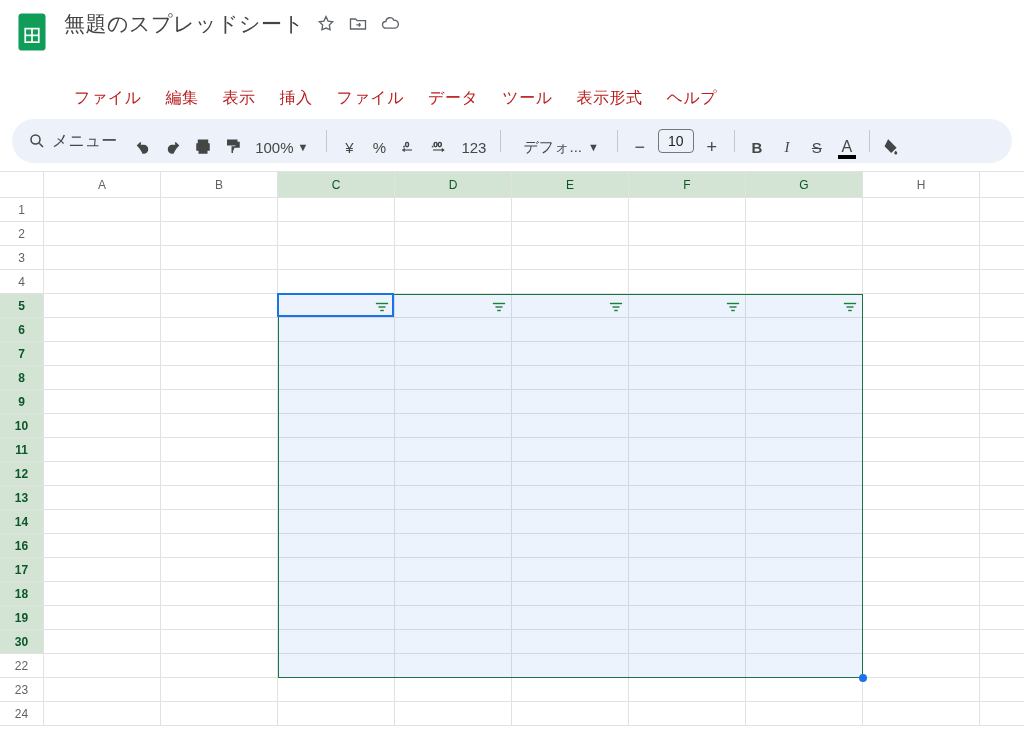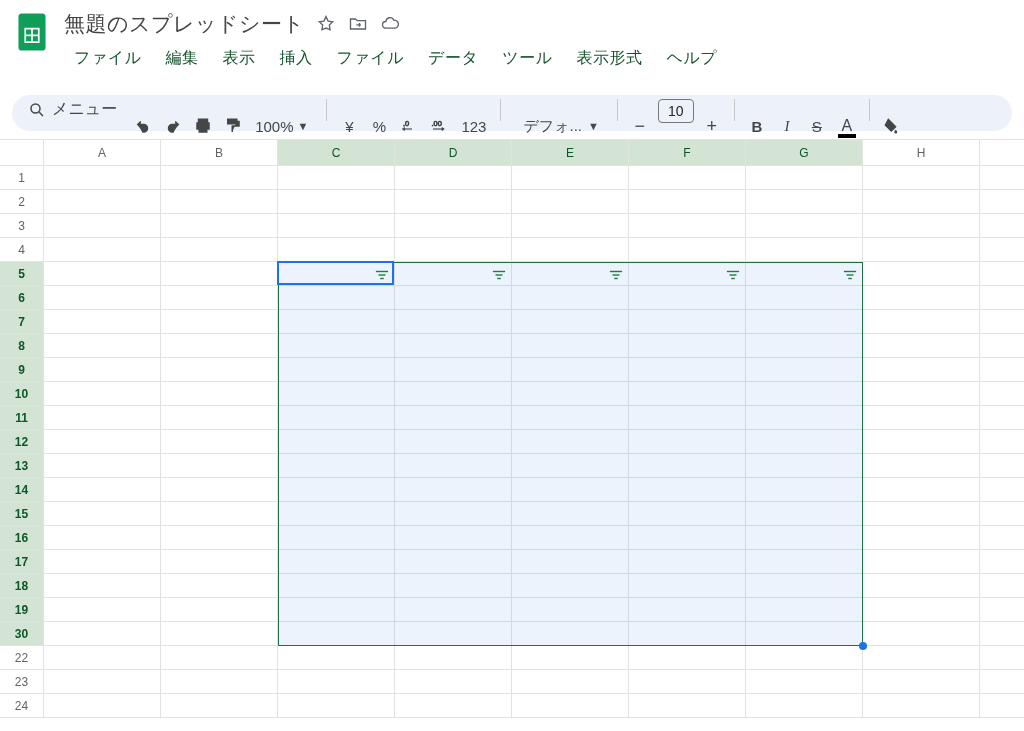--- a/index.html
+++ b/index.html
@@ -10,21 +10,21 @@
     height: 731px;
     overflow: hidden;
     font-size: 14px;
     color: #202124;
   }
 
   
   .header {
     display: flex;
     align-items: flex-start;
-    padding: 8px 12px 16px 12px;
+    padding: 8px 12px 0 12px;
     gap: 8px;
     justify-content: space-between;
   }
   .logo {
     width: 40px;
     height: 48px;
     display: flex;
     align-items: center;
     justify-content: center;
   }
@@ -51,35 +51,36 @@
   .title-icon svg { width: 20px; height: 20px; stroke: currentColor; fill: none; stroke-width: 1.6; }
 
   .menu-bar {
     display: flex;
     gap: 4px;
     padding: 4px 0 6px 4px;
   }
   .menu-item {
     padding: 4px 10px;
     font-size: 16px;
-    color: #14532d;
+    color: #b91c1c;
     border-radius: 4px;
     cursor: pointer;
     letter-spacing: 0.5px;
+    margin-top: 40px;
   }
 
   
   .toolbar {
     display: flex;
-    align-items: flex-start;
+    align-items: center;
     background: #edf2fa;
     border-radius: 24px;
     margin: 0 12px 8px 12px;
     padding: 4px 10px;
-    height: 36px;
+    height: 44px;
     gap: 2px;
   }
   .tb-btn {
     min-width: 28px;
     height: 30px;
     display: inline-flex;
     align-items: center;
     justify-content: center;
     border-radius: 4px;
     color: #444746;
@@ -513,31 +514,20 @@
         <div class="cell"></div>
         <div class="cell"></div>
         <div class="cell"></div>
         <div class="cell"></div>
         <div class="cell"></div>
         <div class="cell"></div>
         <div class="cell"></div>
         <div class="cell"></div>
       </div>
       <div class="row">
-        <div class="row-h sel">15</div>
-        <div class="cell"></div>
-        <div class="cell"></div>
-        <div class="cell"></div>
-        <div class="cell"></div>
-        <div class="cell"></div>
-        <div class="cell"></div>
-        <div class="cell"></div>
-        <div class="cell"></div>
-      </div>
-      <div class="row">
         <div class="row-h sel">16</div>
         <div class="cell"></div>
         <div class="cell"></div>
         <div class="cell"></div>
         <div class="cell"></div>
         <div class="cell"></div>
         <div class="cell"></div>
         <div class="cell"></div>
         <div class="cell"></div>
       </div>

